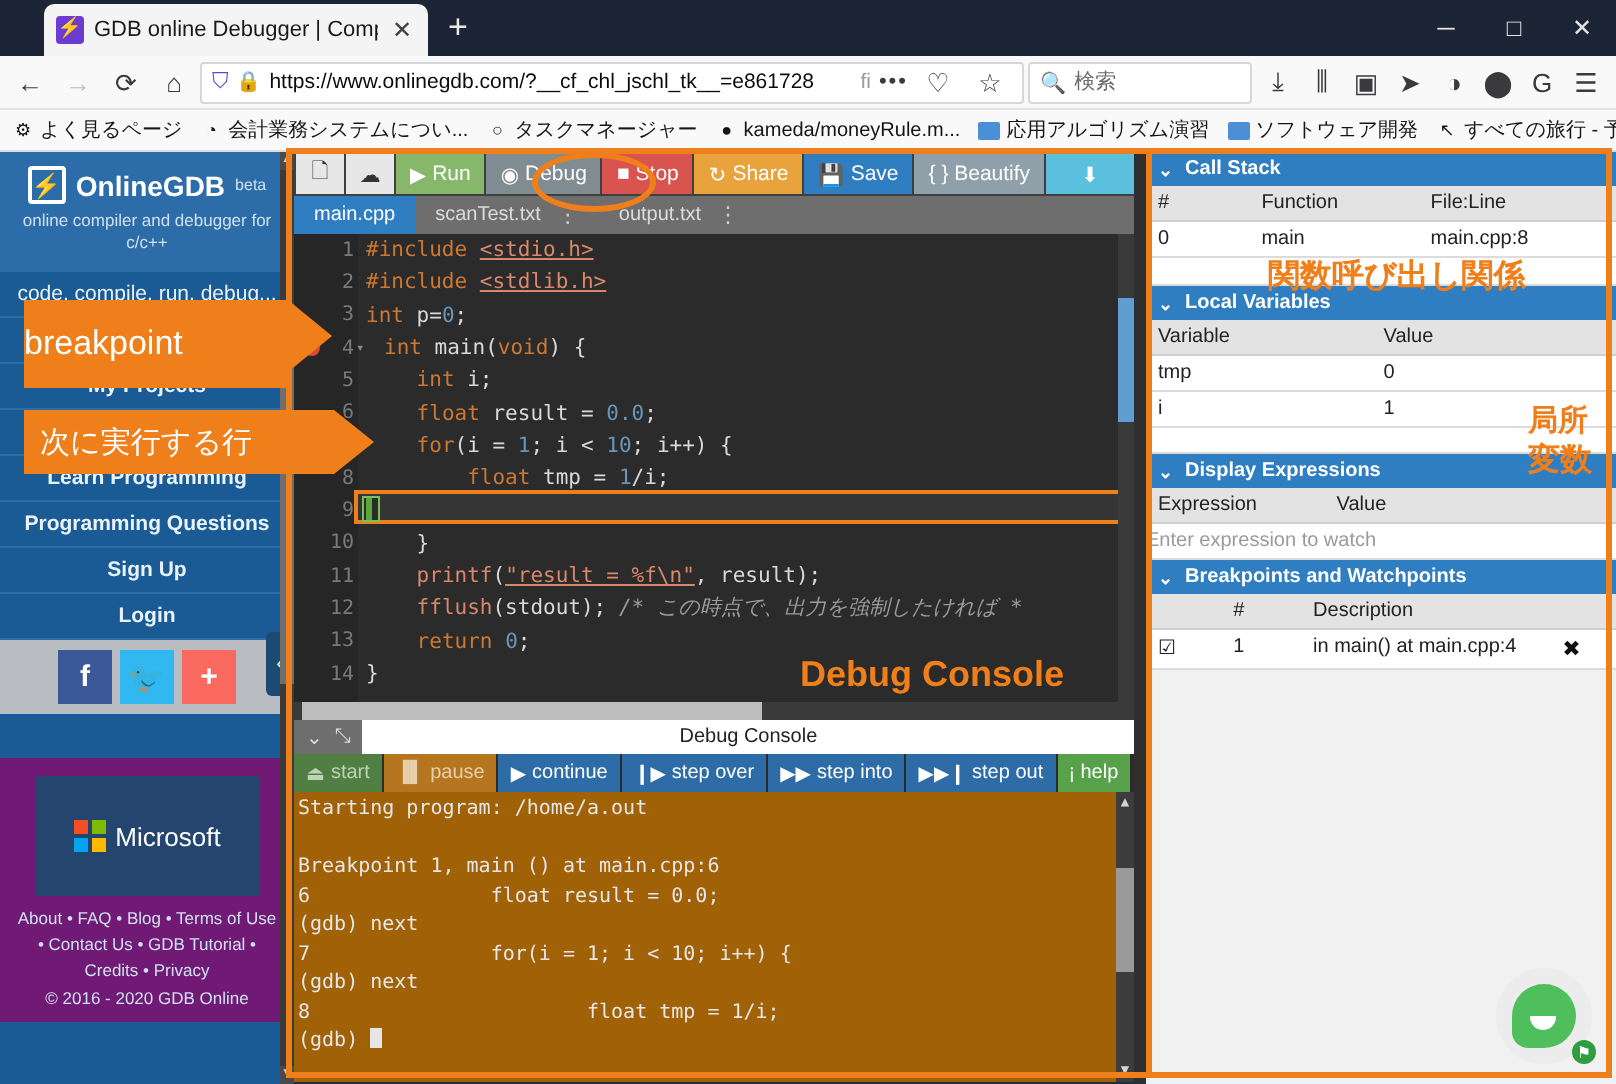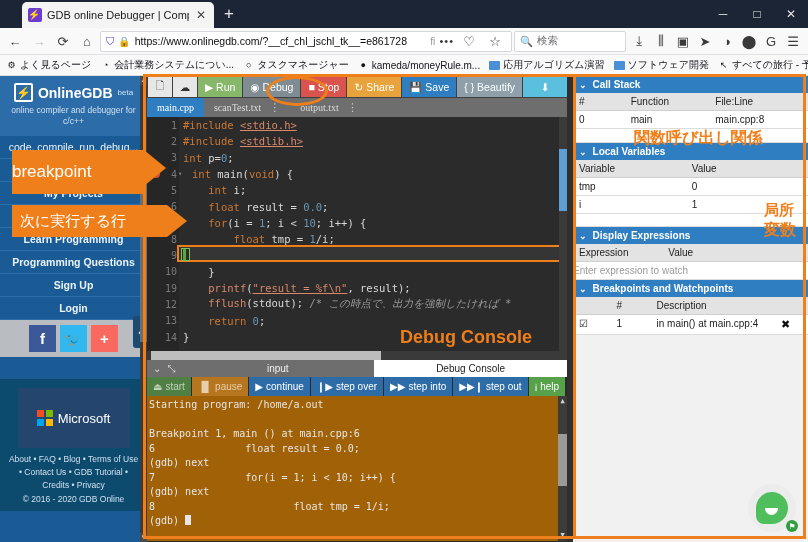--- a/index.html
+++ b/index.html
@@ -80,21 +80,21 @@
   .sb-logo-row { display:flex; align-items:center; justify-content:center; gap:5px; }
   .sb-mark { width:19px;height:19px;border:2px solid #fff; border-radius:2px; display:flex;align-items:center;justify-content:center;color:#fff;font-size:12px;}
   .sb-name { color:#fff; font-weight:bold; font-size:14px; }
   .sb-beta { color:#cfe2f2; font-size:8px; vertical-align:super; }
   .sb-sub { color:#cfe0ee; font-size:8.5px; line-height:1.3; margin-top:3px; }
   .sb-item { color:#eaf2f9; font-size:10.5px; text-align:center; padding:5px 4px; border-bottom:1px solid #2e6ea8; font-weight:bold; }
   .sb-item.thin { font-weight:normal; }
   .sb-social { background:#b9bcc0; display:flex; justify-content:center; gap:4px; padding:5px 0; }
   .sb-social div { width:27px;height:27px; display:flex;align-items:center;justify-content:center; color:#fff; font-size:15px; font-weight:bold;}
   .sb-gap { height:22px; background:#1a5b96; }
-  .sb-adwrap { background:#0c4a6e; padding:9px 0 0; text-align:center; }
+  .sb-adwrap { background:#701a75; padding:9px 0 0; text-align:center; }
   .sb-ad { width:112px;height:60px;margin:0 auto; background:#23456e; display:flex;align-items:center;justify-content:center; gap:5px;}
   .ms-sq { width:16px;height:16px; display:grid; grid-template-columns:7px 7px; grid-template-rows:7px 7px; gap:2px;}
   .sb-foot { color:#cfe0ee; font-size:8.5px; line-height:1.55; padding:5px 4px; text-align:center;}
   .sb-collapse {
     position:absolute; left:133px; top:240px; width:14px; height:32px;
     background:#1b4a73; color:#fff; display:flex;align-items:center;justify-content:center;
     font-size:11px; border-radius:3px 0 0 3px;
   }
   .sb-scroll { position:absolute; right:0; top:0; width:7px; height:466px; background:#3b3b3b; }
   .sb-scroll .thumb { position:absolute; top:76px; left:0; width:7px; height:190px; background:#6e6e6e; }
@@ -111,21 +111,21 @@
   .tb-icoBtn { width:24px; background:#e7e7e7; color:#333; justify-content:center; }
   .tb-run { background:#86b76a; }
   .tb-debug { background:#7f8c92; }
   .tb-stop { background:#d9534f; }
   .tb-share { background:#e8a33d; }
   .tb-save { background:#2f7ec1; }
   .tb-beauty { background:#8fa0ab; }
   .tb-dl { background:#5bc0de; width:44px; justify-content:center; }
 
   .file-tabs { height:19px; background:#6e6e6e; display:flex; align-items:stretch; font-size:10px; }
-  .ftab { padding:0 10px; display:flex; align-items:center; color:#dcdcdc;font-family:Liberation Serif, serif; }
+  .ftab { padding:0 10px; display:flex; align-items:center; color:#dcdcdc; }
   .ftab.active { background:#2f7ec1; color:#fff; }
   .ftab .kebab { color:#cfcfcf; font-size:11px; margin-left:8px; letter-spacing:0; }
 
   .editor { position:relative; height:243px; background:#2b2b2b; overflow:hidden; font-family:"DejaVu Sans Mono", monospace; font-size:10.5px; }
   .gutter { position:absolute; left:0; top:0; width:32px; height:243px; background:#262626; }
   .crow { height:16.3px; display:flex; align-items:center; white-space:pre; }
   .lnum { position:absolute; left:0; width:30px; text-align:right; color:#7a7a7a; font-size:10px; }
   .fold { position:absolute; left:31px; color:#888; font-size:7px; }
   .bpdot { position:absolute; left:5px; width:8px; height:8px; border-radius:50%; background:#d64b35; }
   .k-inc { color:#cc7832; }
@@ -385,21 +385,21 @@
             <div class="crow" style="position: relative;"><span class="lnum">1</span><span style="margin-left: 36px;"><span class="k-inc">#include </span><span class="k-str">&lt;stdio.h&gt;</span></span></div>
             <div class="crow" style="position: relative;"><span class="lnum">2</span><span style="margin-left: 36px;"><span class="k-inc">#include </span><span class="k-str">&lt;stdlib.h&gt;</span></span></div>
             <div class="crow" style="position: relative;"><span class="lnum">3</span><span style="margin-left: 36px;"><span class="k-inc">int</span><span class="k-plain"> p=</span><span class="k-num">0</span><span class="k-plain">;</span></span></div>
             <div class="crow" style="position: relative;"><span class="lnum">4</span><span class="bpdot"></span><span class="fold">▾</span><span style="margin-left: 45px;"><span class="k-inc">int</span><span class="k-plain"> main(</span><span class="k-inc">void</span><span class="k-plain">) {</span></span></div>
             <div class="crow" style="position: relative;"><span class="lnum">5</span><span style="margin-left: 36px;"><span class="k-plain">    </span><span class="k-inc">int</span><span class="k-plain"> i;</span></span></div>
             <div class="crow" style="position: relative;"><span class="lnum">6</span><span style="margin-left: 36px;"><span class="k-plain">    </span><span class="k-inc">float</span><span class="k-plain"> result = </span><span class="k-num">0.0</span><span class="k-plain">;</span></span></div>
             <div class="crow" style="position: relative;"><span class="lnum">7</span><span class="fold">▾</span><span style="margin-left: 36px;"><span class="k-plain">    </span><span class="k-inc">for</span><span class="k-plain">(i = </span><span class="k-num">1</span><span class="k-plain">; i &lt; </span><span class="k-num">10</span><span class="k-plain">; i++) {</span></span></div>
             <div class="crow" style="position: relative;"><span class="lnum">8</span><span style="margin-left: 36px;"><span class="k-plain">        </span><span class="k-inc">float</span><span class="k-plain"> tmp = </span><span class="k-num">1</span><span class="k-plain">/i;</span></span></div>
             <div class="crow" style="position: relative;"><span class="lnum">9</span><span style="margin-left: 36px;"><span class="k-plain">        result = result + tmp;</span></span></div>
             <div class="crow" style="position: relative;"><span class="lnum">10</span><span style="margin-left: 36px;"><span class="k-plain">    }</span></span></div>
-            <div class="crow" style="position: relative;"><span class="lnum">19</span><span style="margin-left: 36px;"><span class="k-plain">    </span><span class="k-fn">printf</span><span class="k-plain">(</span><span class="k-str">"result = %f\n"</span><span class="k-plain">, result);</span></span></div>
+            <div class="crow" style="position: relative;"><span class="lnum">11</span><span style="margin-left: 36px;"><span class="k-plain">    </span><span class="k-fn">printf</span><span class="k-plain">(</span><span class="k-str">"result = %f\n"</span><span class="k-plain">, result);</span></span></div>
             <div class="crow" style="position: relative;"><span class="lnum">12</span><span style="margin-left: 36px;"><span class="k-plain">    </span><span class="k-fn">fflush</span><span class="k-plain">(stdout); </span><span class="k-cmt">/* この時点で、出力を強制したければ *</span></span></div>
             <div class="crow" style="position: relative;"><span class="lnum">13</span><span style="margin-left: 36px;"><span class="k-plain">    </span><span class="k-inc">return</span><span class="k-plain"> </span><span class="k-num">0</span><span class="k-plain">;</span></span></div>
             <div class="crow" style="position: relative;"><span class="lnum">14</span><span style="margin-left: 36px;"><span class="k-plain">}</span></span></div>
           </div>
         <div class="hl-row" style="top:128px;">
           <span class="cursor-mark">
               <i></i>
             </span>
         </div>
         <div class="ed-scroll-v">
@@ -408,21 +408,20 @@
         <div class="ed-scroll-h">
             <div class="thumb"></div>
           </div>
       </div>
 
       <div class="io-tabs">
         <div class="io-ctrl">
           <span>⌄</span>
           <span>⤡</span>
         </div>
-        <div class="io-tab">input</div>
         <div class="io-tab active">Debug Console</div>
       </div>
 
       <div class="dbg-bar">
         <div class="dbtn d-start">
           <span>⏏</span>
           <span>start</span>
         </div>
         <div class="dbtn d-pause">
           <span>▐▌</span>

